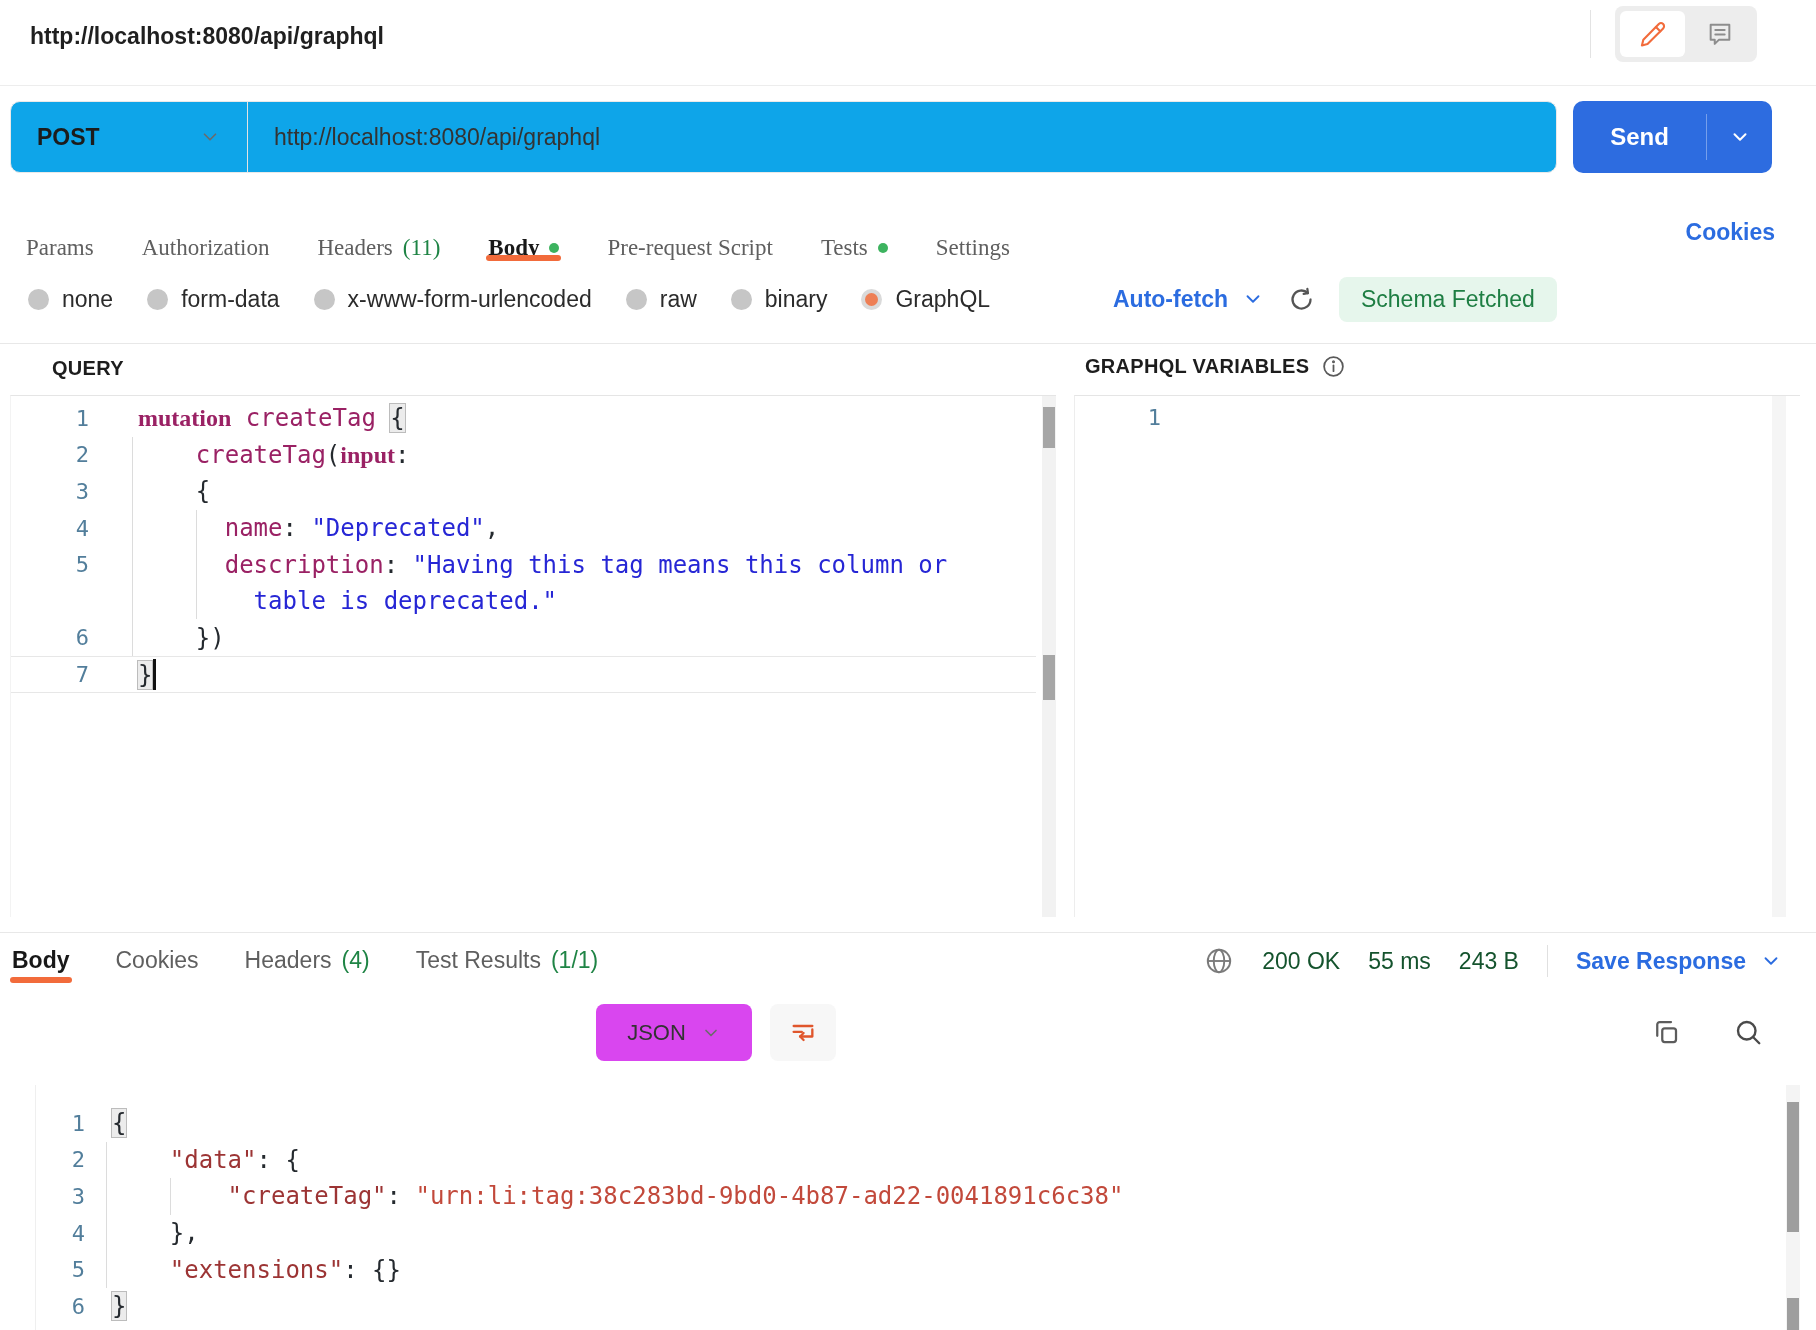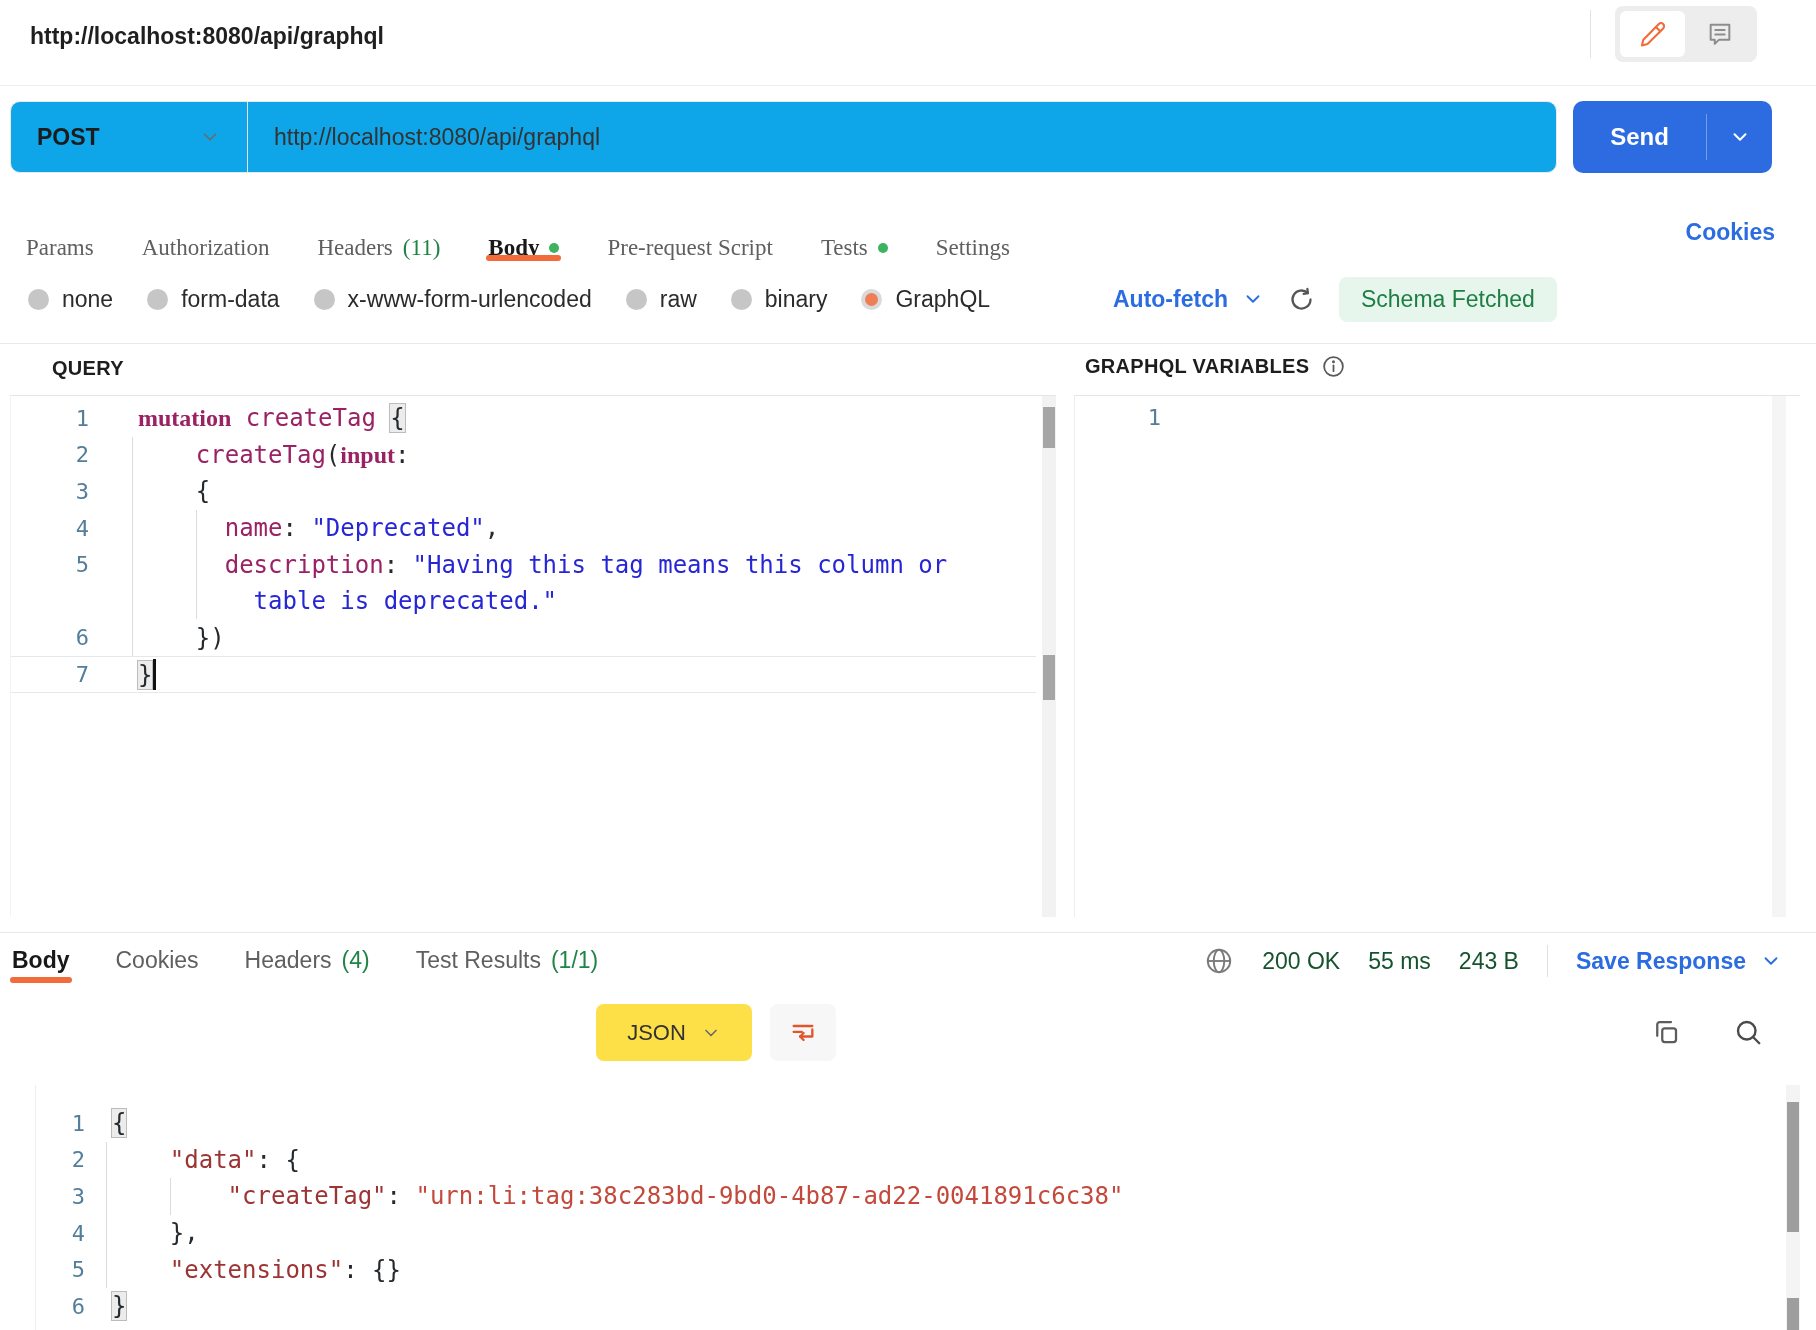--- a/index.html
+++ b/index.html
@@ -83,21 +83,21 @@
   
   .resp-tabs{position:absolute;left:12px;top:936px;height:48px;display:flex;gap:46px;align-items:stretch;}
   .resp-tabs .tab.active::after{bottom:1px;}
   .resp-meta{position:absolute;right:34px;top:941px;height:40px;display:flex;align-items:center;gap:28px;}
   .meta-green{color:#14532d;font-size:23px;}
   .meta-sep{width:1px;height:32px;background:#e0e0e0;}
   .save-response{display:flex;align-items:center;gap:14px;color:#2b6ce0;font-weight:600;font-size:23px;cursor:pointer;}
   .seg{position:absolute;left:12px;top:1004px;height:57px;background:#f7f7f7;border-radius:8px;display:flex;overflow:hidden;}
   .seg-item{padding:0 32px;display:flex;align-items:center;font-size:22px;color:#555;cursor:pointer;}
   .seg-item.active{background:#e7e7e7;color:#191919;}
-  .json-dd{position:absolute;left:596px;top:1004px;width:156px;height:57px;background:#fde047;border-radius:8px;display:flex;align-items:center;justify-content:center;gap:15px;font-size:22px;color:#333;cursor:pointer;}
+  .json-dd{position:absolute;left:596px;top:1004px;width:156px;height:57px;background:#d946ef;border-radius:8px;display:flex;align-items:center;justify-content:center;gap:15px;font-size:22px;color:#333;cursor:pointer;}
   .tool-btn{position:absolute;top:1004px;height:57px;background:#f7f7f7;border-radius:8px;display:flex;align-items:center;justify-content:center;cursor:pointer;}
   .icon-btn{position:absolute;top:1010px;width:44px;height:44px;display:flex;align-items:center;justify-content:center;cursor:pointer;}
   .resp-editor{position:absolute;left:0;top:1085px;width:1786px;height:245px;}
   .resp-editor .num{width:85px;}
   .resp-editor .line{margin-left:27px;}
   .resp-gutterline{position:absolute;left:35px;top:0;width:1px;height:100%;background:#efefef;}
 </style>
 </head>
 <body>
 

